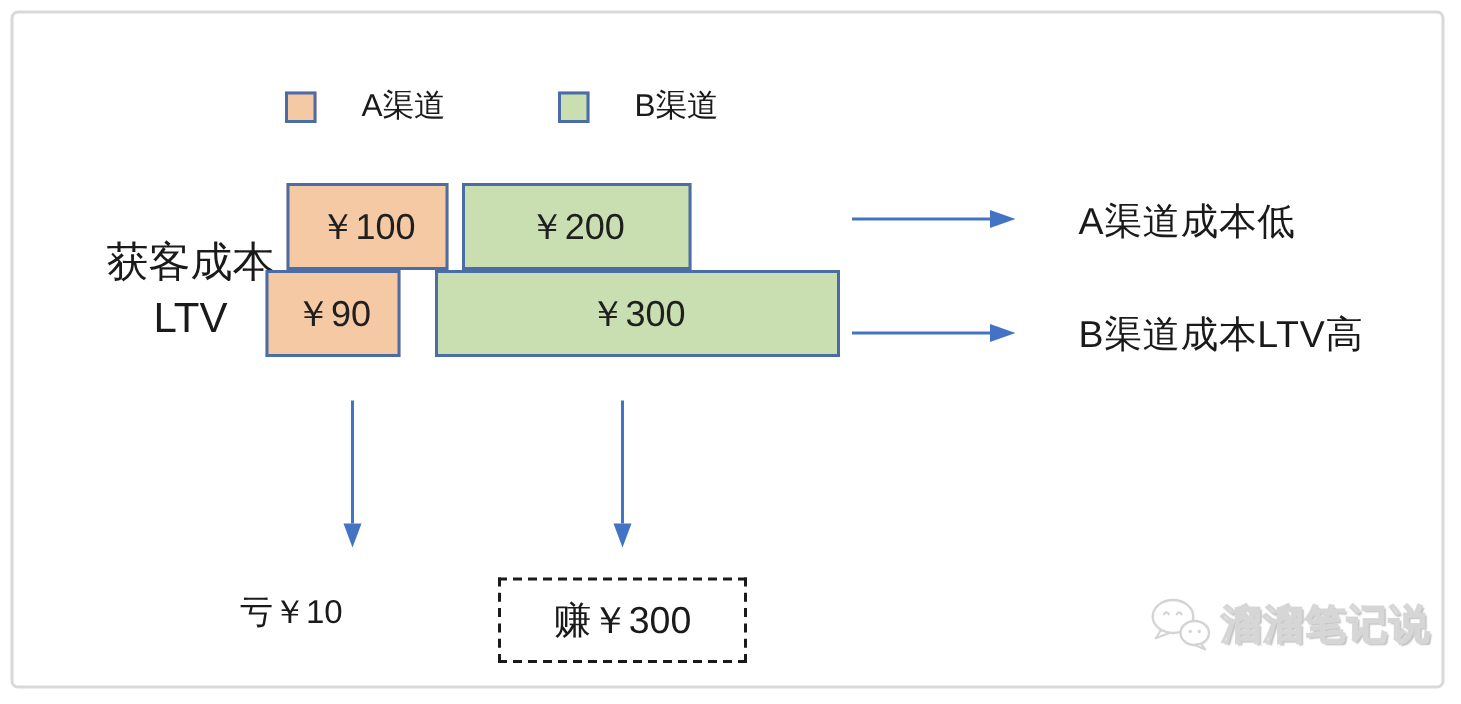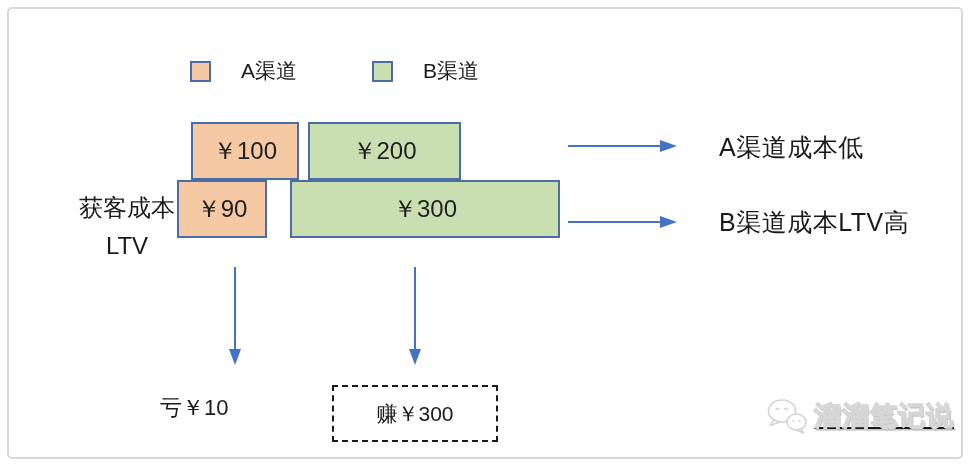--- a/index.html
+++ b/index.html
@@ -13,21 +13,21 @@
   }
   
   .legend-item{position:absolute;top:59px;display:flex;align-items:center;gap:30px;}
   .legend-item.a{left:190px;}
   .legend-item.b{left:372px;}
   .swatch{width:21px;height:21px;border:2px solid #4a6da6;box-sizing:border-box;}
   .swatch.orange{background:#f5c9a4;}
   .swatch.green{background:#c9dfb1;}
   .legend-label{font-size:21px;line-height:24px;}
   
-  .row-label{position:absolute;left:47px;width:160px;text-align:center;font-size:24px;margin-top:36px;}
+  .row-label{position:absolute;left:47px;width:160px;text-align:center;font-size:28px;}
   .row-label.r1{top:156px;}
   .row-label.r2{top:196px;}
   
   .bar-seg{
     position:absolute;height:58px;box-sizing:border-box;border:2px solid #4a6da6;
     display:flex;align-items:center;justify-content:center;font-size:24px;color:#1f1f1f;
   }
   .seg-orange{background:#f5c9a4;}
   .seg-green{background:#c9dfb1;margin-left:11px;}
   .a1{left:191px;top:122px;width:108px;}
@@ -41,24 +41,24 @@
   .arrow-down-a{left:227px;top:265px;}
   .arrow-down-b{left:407px;top:265px;}
   
   .conclusion{position:absolute;font-size:25px;letter-spacing:0.5px;margin-left:12px;}
   .conclusion.a{left:707px;top:131px;}
   .conclusion.b{left:707px;top:206px;}
   
   .outcome-loss{position:absolute;left:160px;top:393px;width:116px;text-align:left;font-size:22px;}
   .outcome-gain{
     position:absolute;left:332px;top:385px;width:166px;height:57px;box-sizing:border-box;
-    border:2px dashed #1a1a1a;display:flex;align-items:center;justify-content:center;font-size:21px;
+    border:2px dashed #1a1a1a;display:flex;align-items:center;justify-content:center;font-size:25px;
   }
   
-  .watermark{position:absolute;left:766px;top:398px;display:flex;align-items:center;gap:6px;text-decoration:underline;}
+  .watermark{position:absolute;left:766px;top:398px;display:flex;align-items:center;gap:6px;}
   .watermark-text{
     font-size:27px;font-weight:bold;color:#ffffff;
     -webkit-text-stroke:1px #d6d6d6;
     text-shadow:1.5px 1.5px 1px #c2c2c2, -0.5px -0.5px 0 #eeeeee;
     letter-spacing:1px;white-space:nowrap;
   }
 </style>
 </head>
 <body>
 

